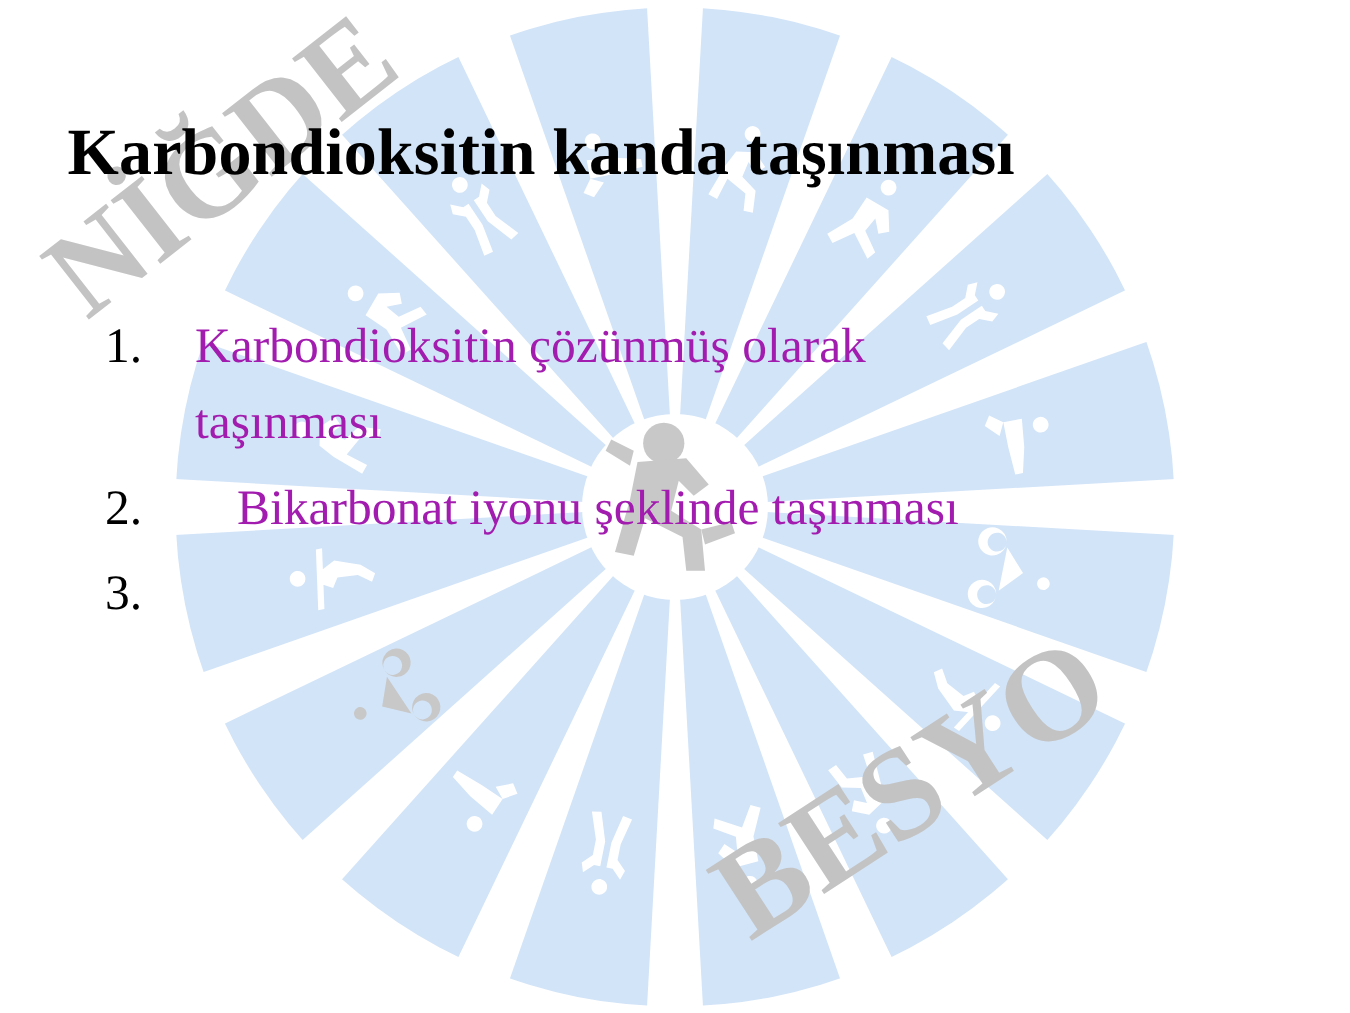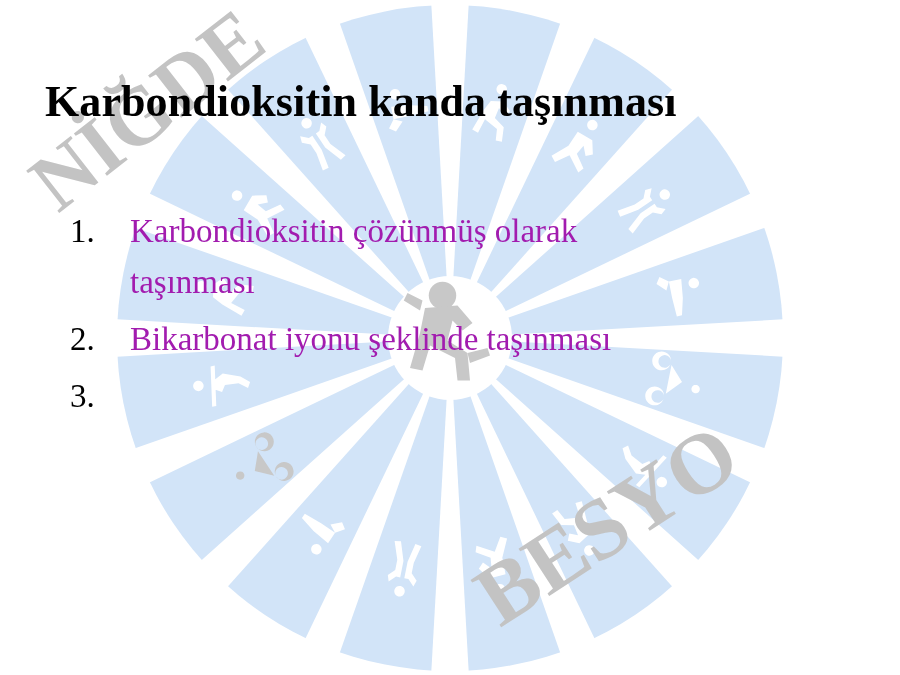--- a/index.html
+++ b/index.html
@@ -71,21 +71,21 @@
     line-height: 51px;
     color: #000000;
   }
   .bullet-text {
     flex: 1 1 auto;
     font-size: 33px;
     line-height: 51px;
     color: #a21caf;
   }
   #item-1 .bullet-text { max-width: 560px; }
-  #item-2 .bullet-text { max-width: 700px; }
+  #item-2 .bullet-text { max-width: 700px; margin-left: 28px; }
   #item-3 .bullet-text { max-width: 690px; }
 </style>
 </head>
 <body>
 
 <div id="slide" style="background: rgb(255, 255, 255);">
 
   <svg id="logo-layer" viewBox="0 0 900 675" xmlns="http://www.w3.org/2000/svg">
 
     <defs>

